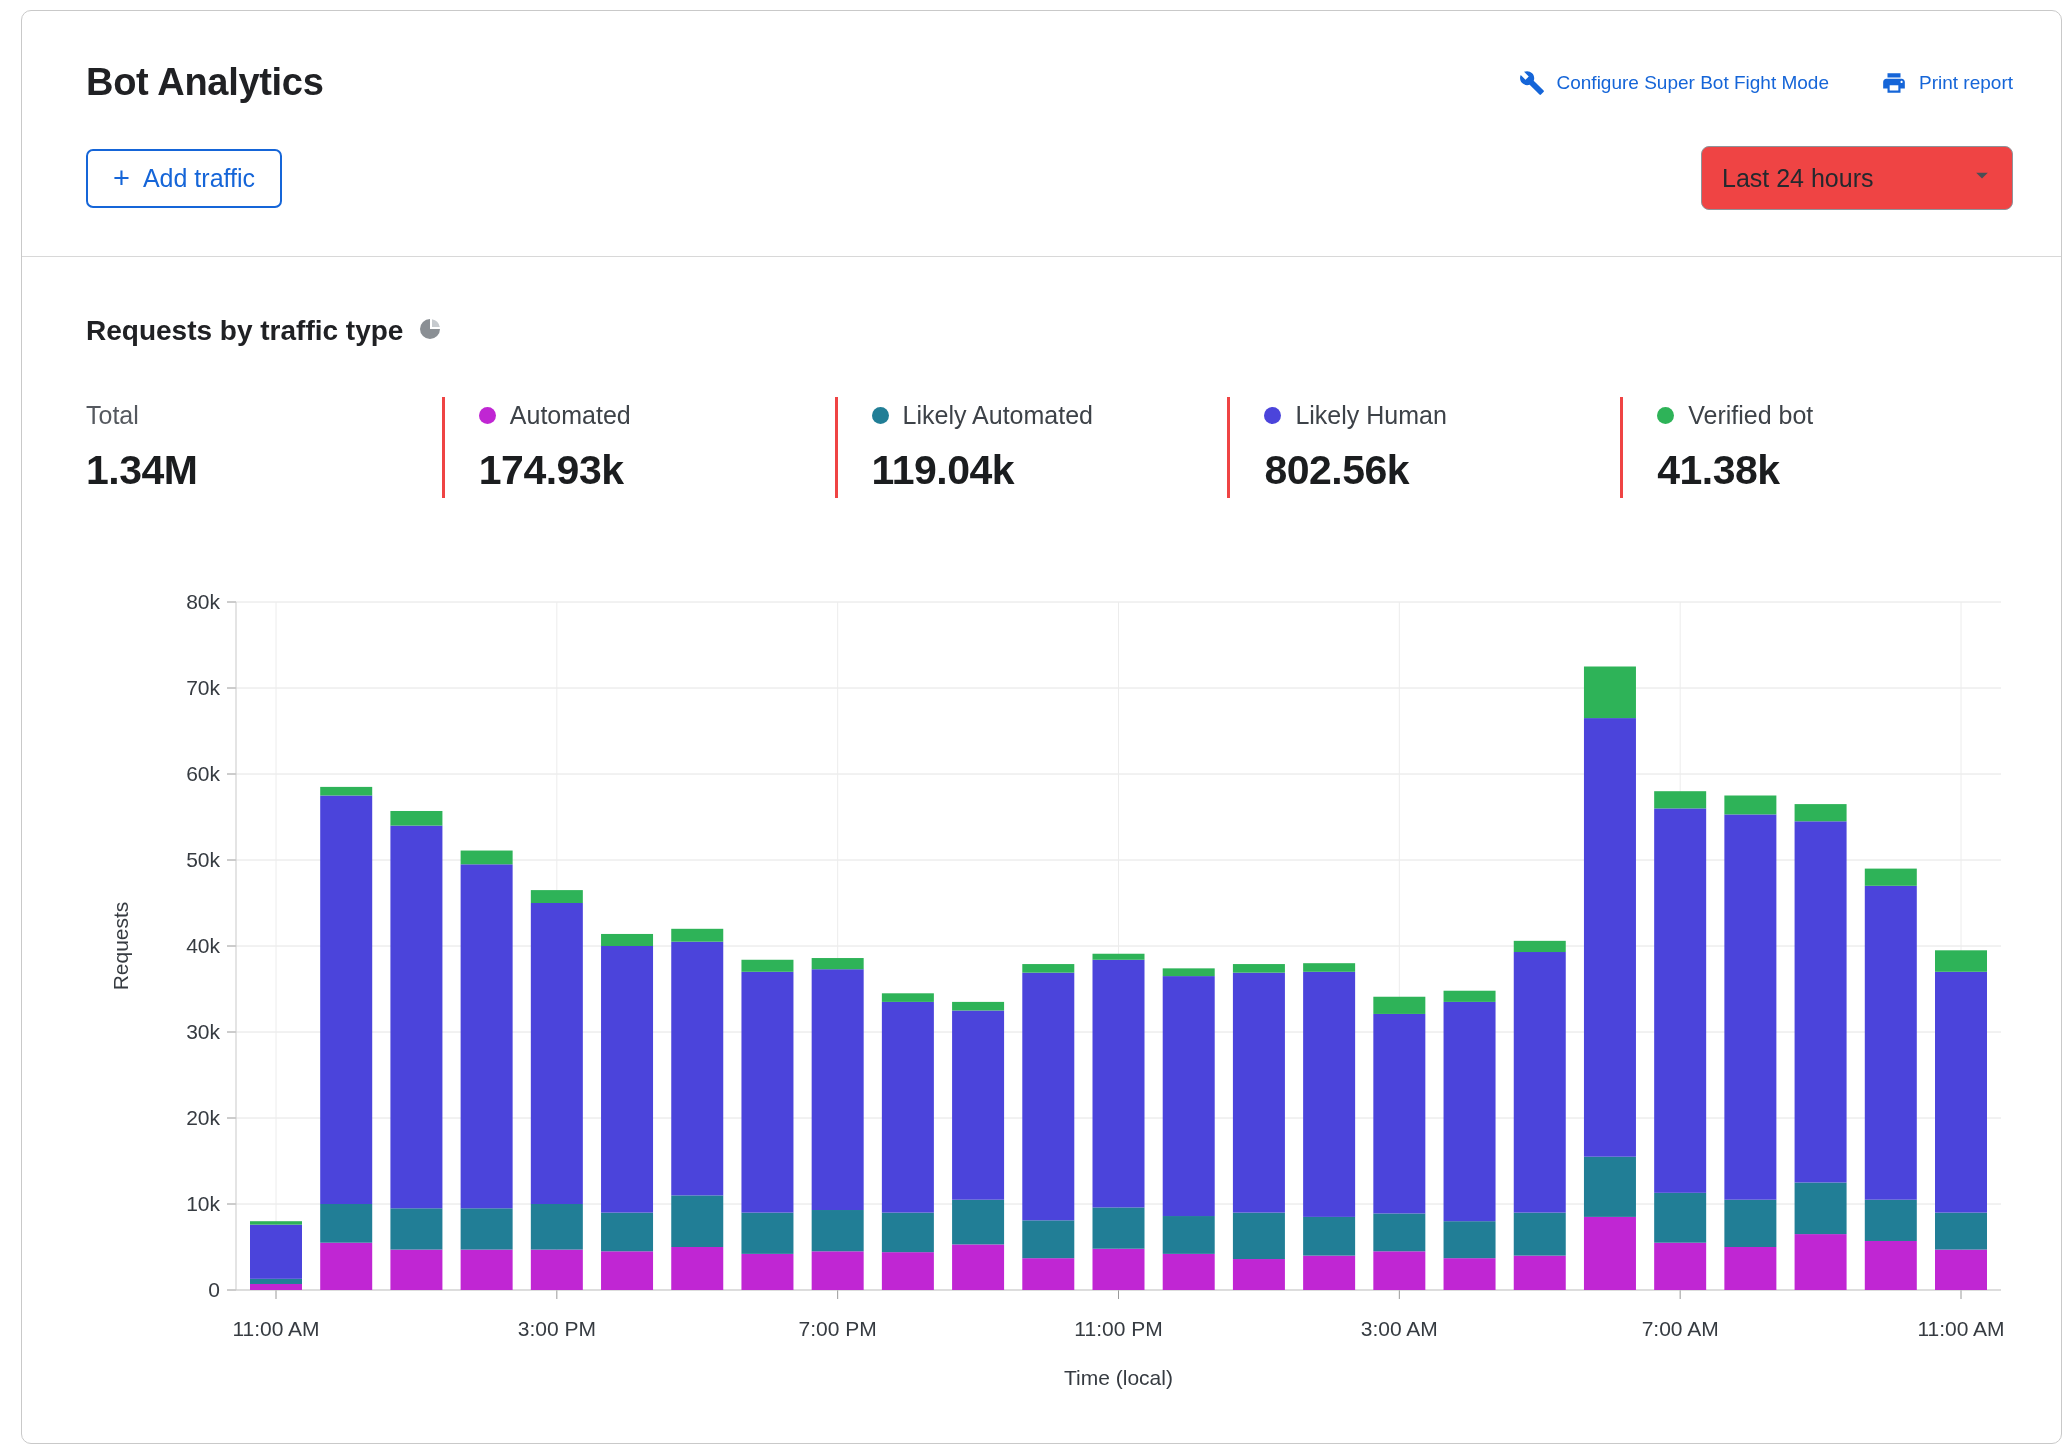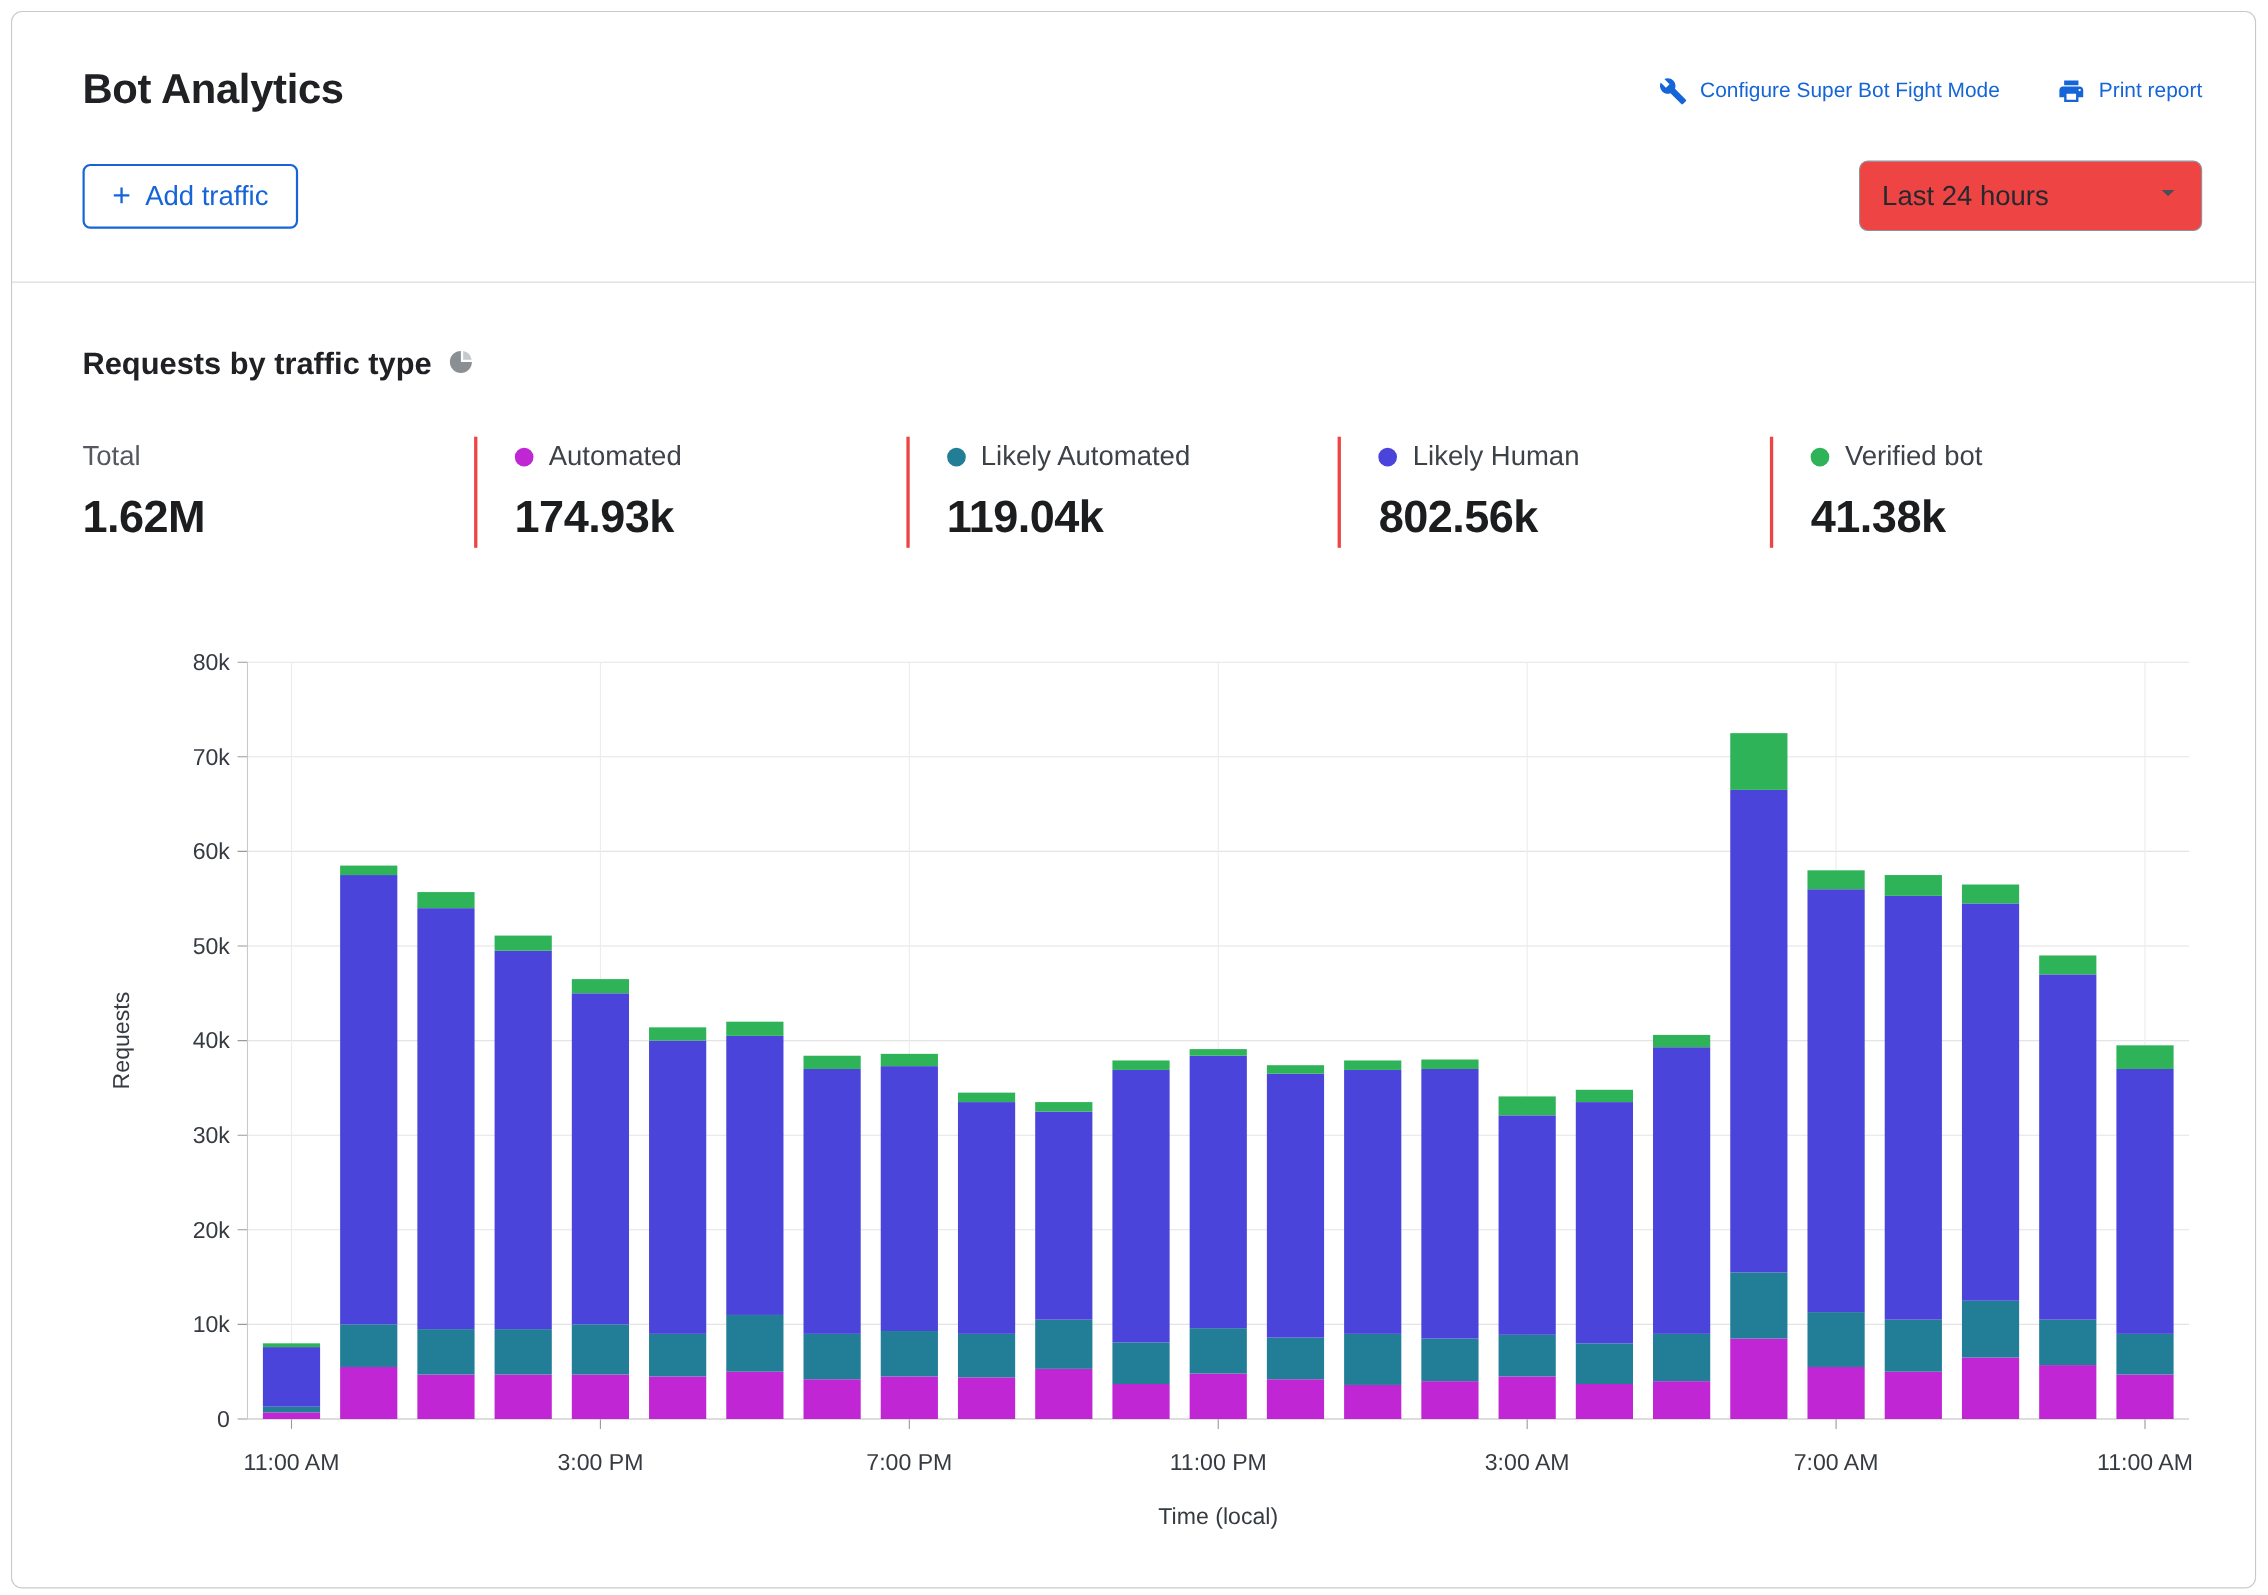--- a/index.html
+++ b/index.html
@@ -6,21 +6,21 @@
   html,body { margin:0; padding:0; }
   body {
     width: 2062px; height: 1450px;
     background: #ffffff;
     font-family: "Liberation Sans", sans-serif;
     color: #24292e;
     overflow: hidden;
     position: relative;
   }
   .card {
-    position: absolute; left: 10px; top: 10px;
+    position: absolute; left: 21px; top: 10px;
     width: 2041px; height: 1434px;
     border: 1px solid #c9c9c9;
     border-radius: 10px;
     background: #fff;
     overflow: hidden;
   }
   .card-header { padding: 50px 48px 46px 64px; border-bottom: 1px solid #d8d8d8; }
   .header-row { display: flex; justify-content: space-between; align-items: center; }
   .page-title { font-size: 38px; font-weight: 700; color: #202124; margin: 0; letter-spacing: -0.3px; }
   .header-links { display: flex; gap: 52px; align-items: center; }
@@ -107,21 +107,21 @@
         <svg width="24" height="24" viewBox="0 0 24 24">
             <path fill="#8a8f94" d="M12 2 A10 10 0 1 0 22 12 L12 12 Z"></path>
             <path fill="#c6cace" d="M14 2.2 A10 10 0 0 1 21.8 10 L14 10 Z"></path>
           </svg>
       </span>
     </div>
 
     <div class="stats-row">
       <div class="stat">
         <div class="stat-label muted">Total</div>
-        <div class="stat-value">1.62M</div>
+        <div class="stat-value">1.34M</div>
       </div>
       <div class="stat">
         <div class="stat-label">
           <span class="dot" style="background: rgb(192, 38, 211);"></span>
           <span>Automated</span>
         </div>
         <div class="stat-value">174.93k</div>
       </div>
       <div class="stat">
         <div class="stat-label">

